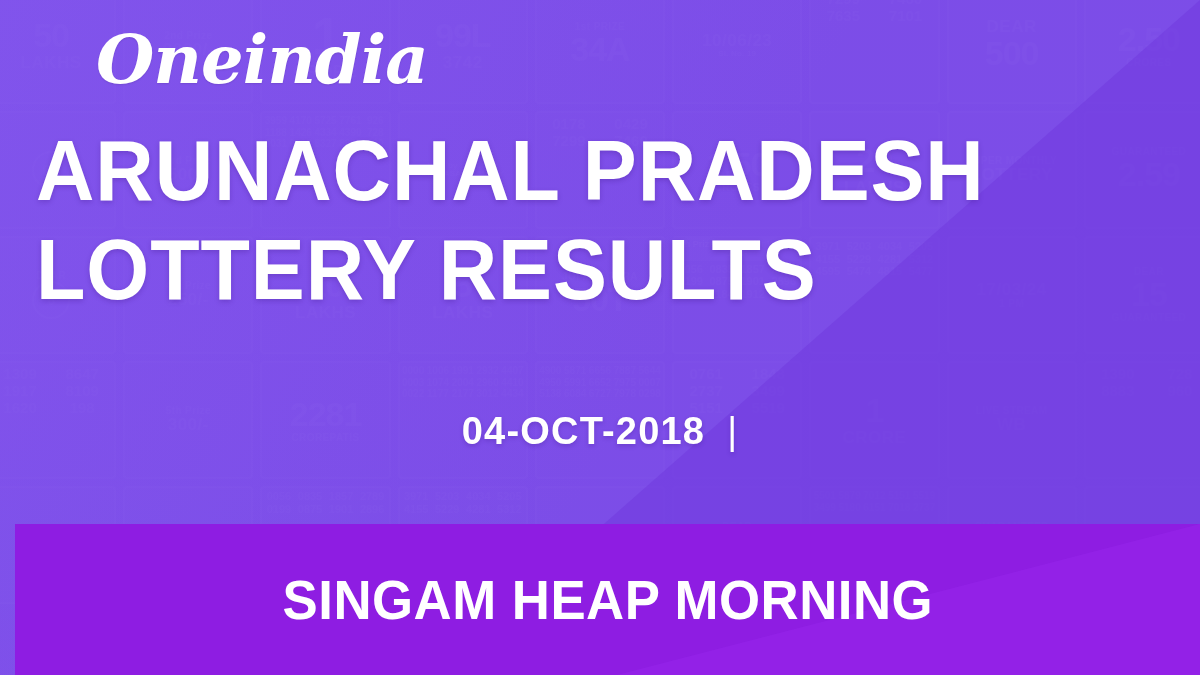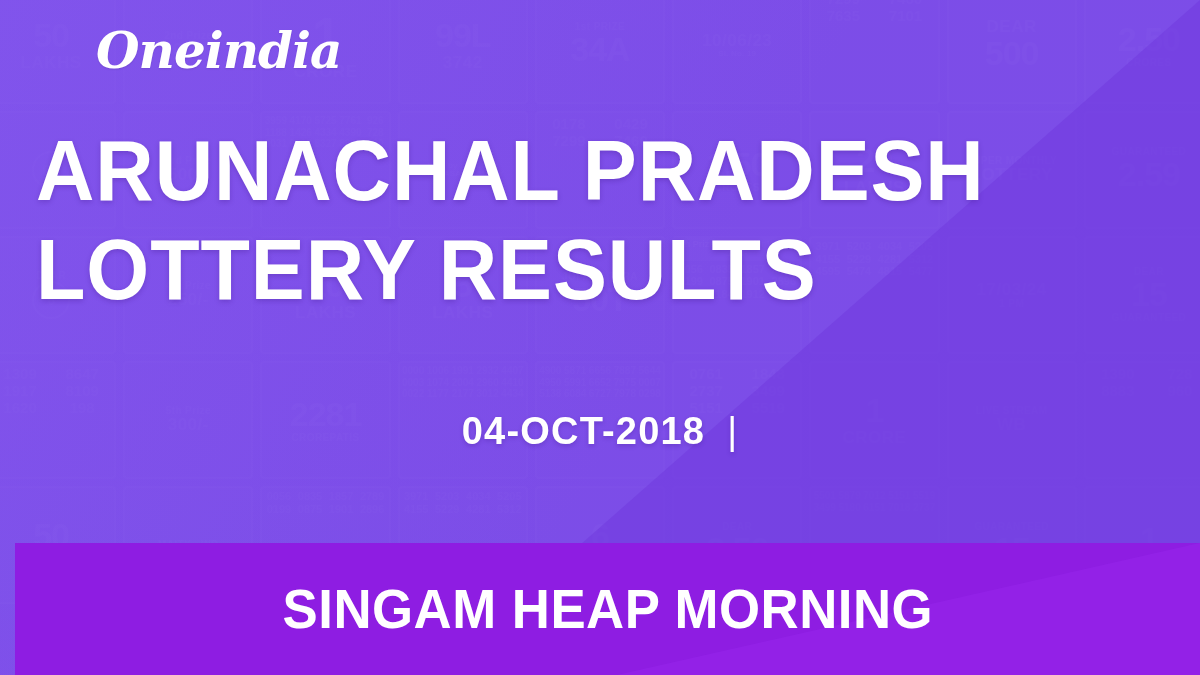--- a/index.html
+++ b/index.html
@@ -124,21 +124,21 @@
     height:548px;
   }
 
   .logo {
     position:absolute;
     left:96px; top:26px;
     color:#ffffff;
     font-family:"DejaVu Serif", serif;
     font-style:italic;
     font-weight:bold;
-    font-size:50px;
+    font-size:67px;
     letter-spacing:-1px;
     line-height:1;
     text-shadow:0 1px 2px rgba(0,0,0,.10);
   }
 
   .headline {
     position:absolute;
     left:0; right:0; top:128px;
     text-align:left;
     color:#ffffff;
@@ -169,21 +169,21 @@
   .dateline .sep {
     display:inline-block;
     margin-left:22px;
     font-weight:normal;
   }
 
   
   .footer-banner {
     position:absolute;
     left:0; right:0; bottom:0;
-    height:132px;
+    height:151px;
     background:#8E1DE2;
     display:flex;
     align-items:center;
     justify-content:center;
     overflow:hidden;
     margin-left:15px;
   }
   .footer-banner::after{
     content:"";
     position:absolute;

